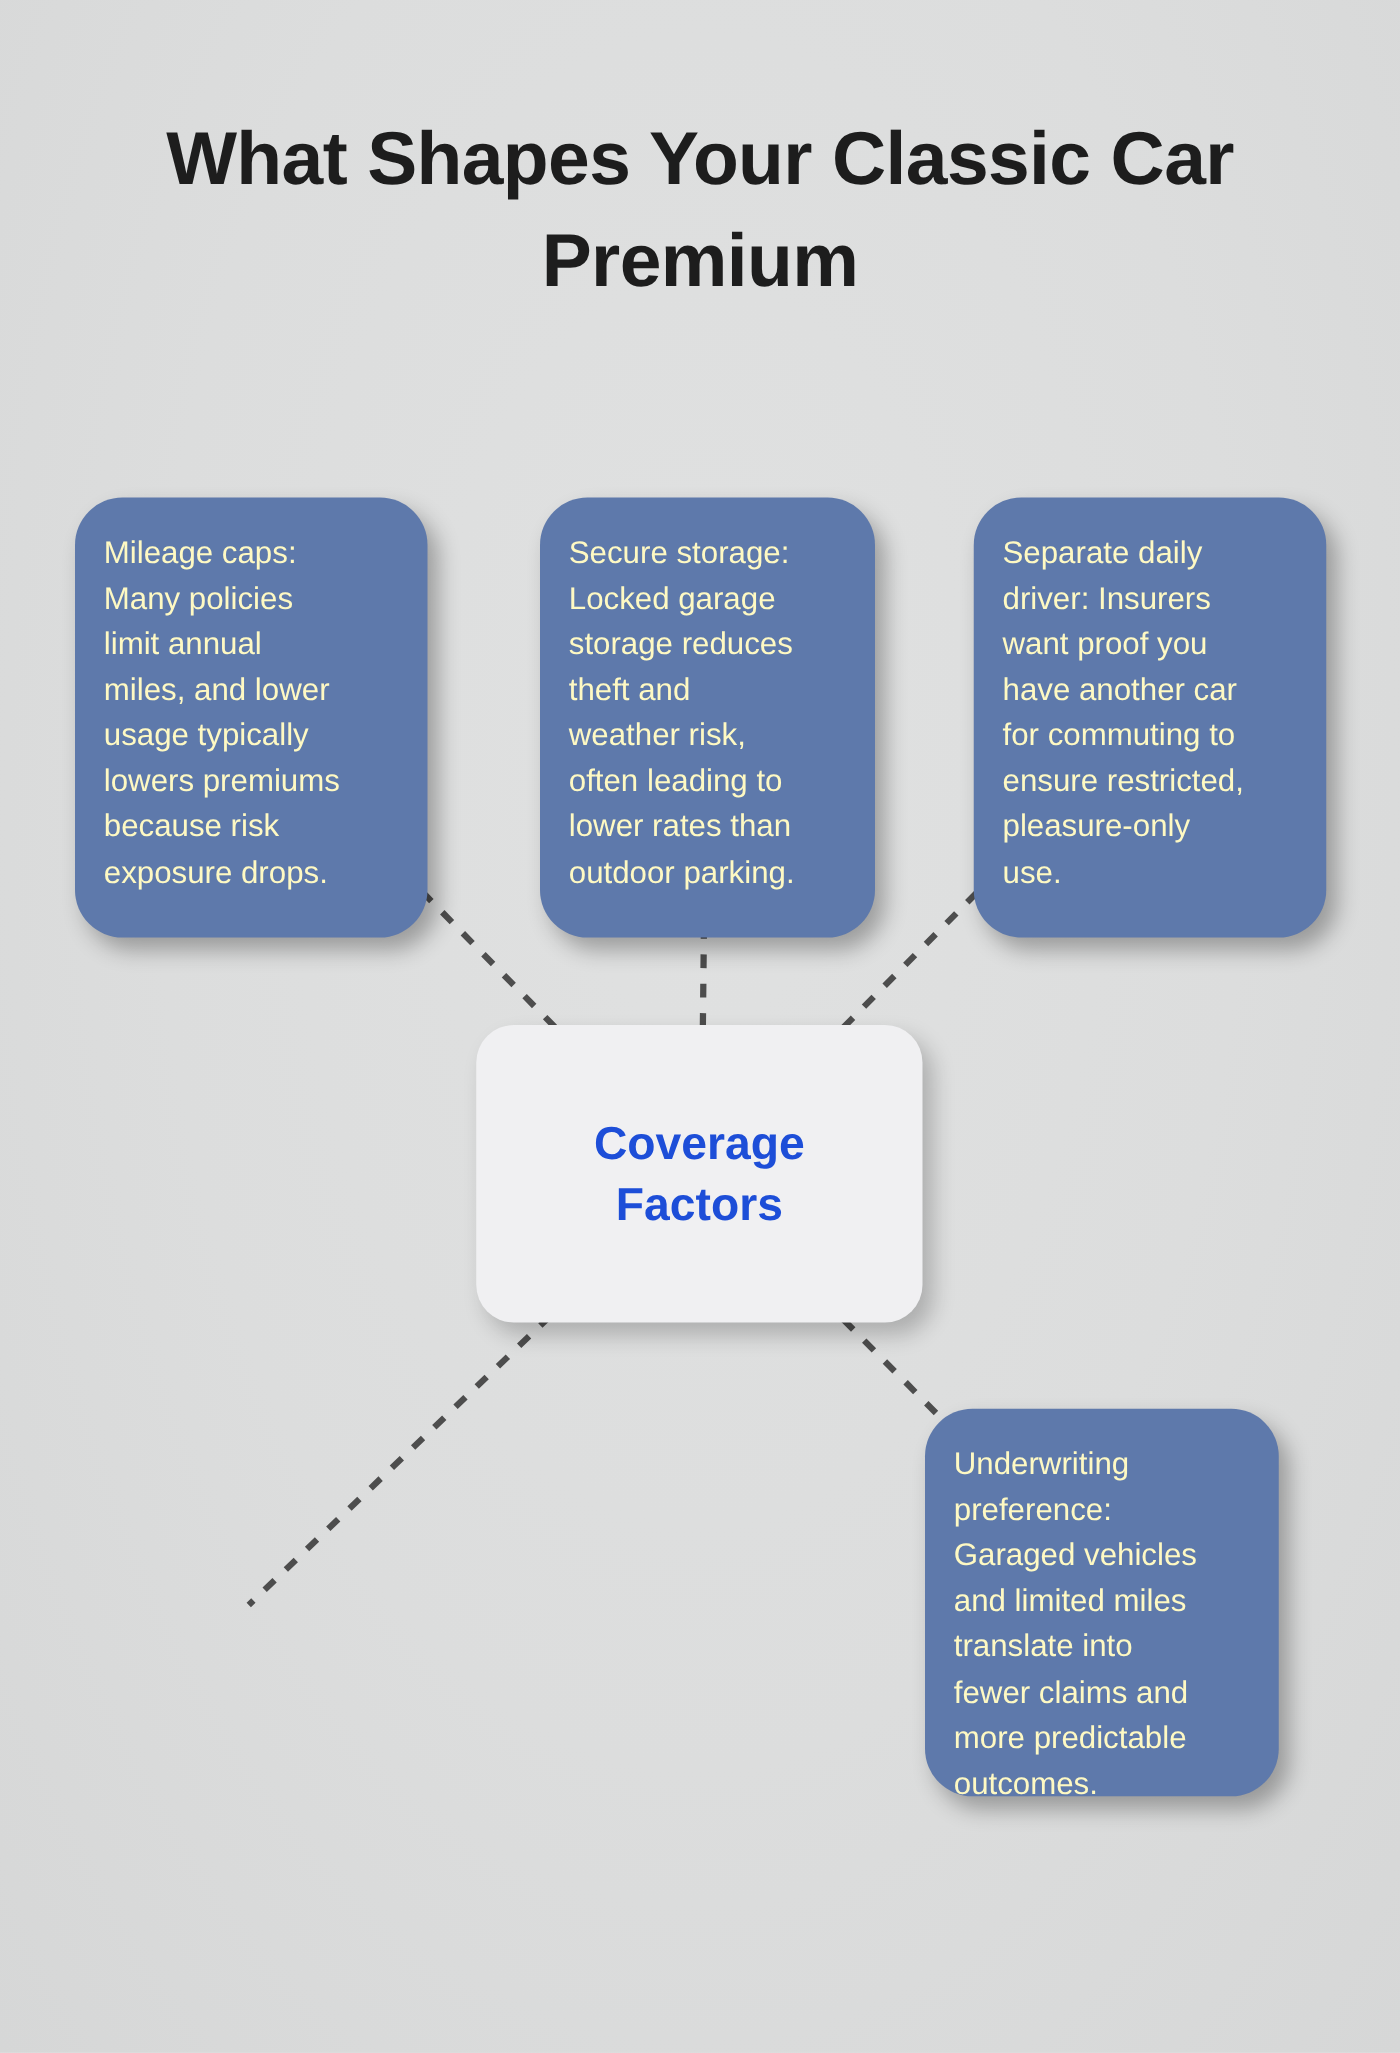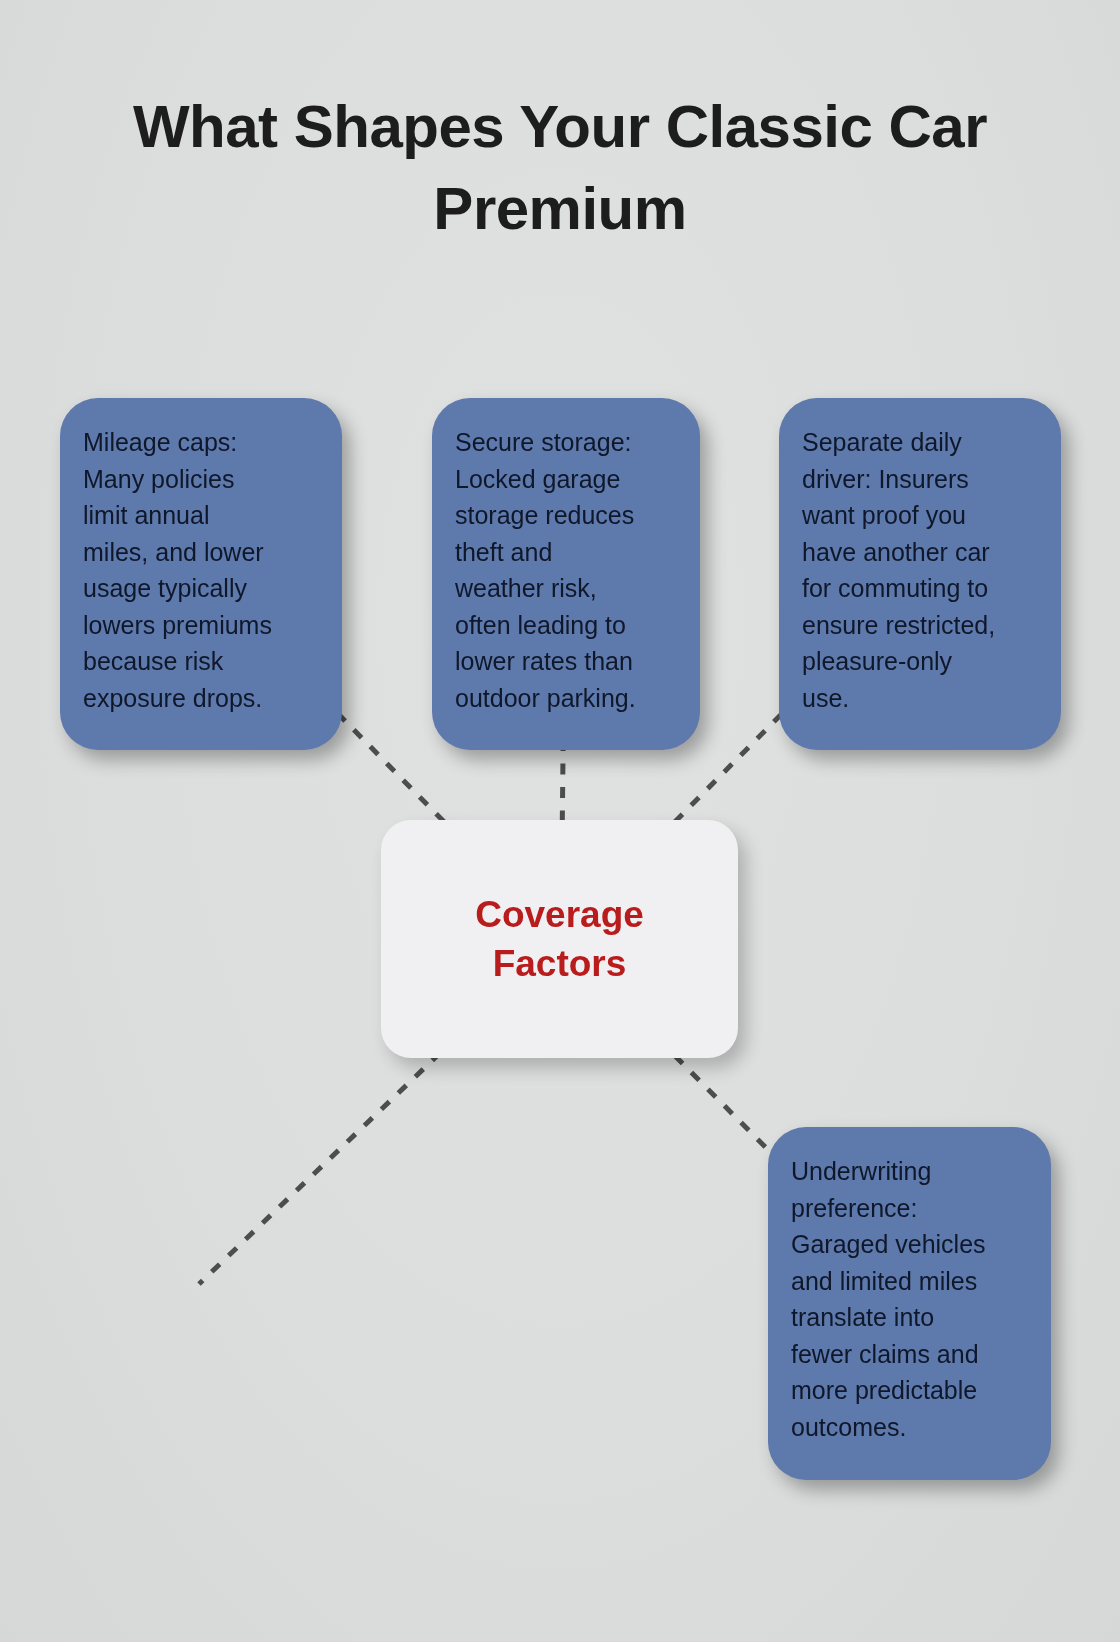--- a/index.html
+++ b/index.html
@@ -43,49 +43,49 @@
   .node {
     position: absolute;
     background: #5e79ab;
     border-radius: 38px;
     box-shadow: 8px 10px 18px rgba(0, 0, 0, 0.30);
     box-sizing: border-box;
     padding: 26px 18px 24px 23px;
   }
   .node .node-text {
     display: block;
-    color: #0f172a;
+    color: #fef9c3;
     font-size: 25px;
     line-height: 36.5px;
     white-space: pre-line;
   }
   .pos-1 { left: 60px;  top: 398px;  width: 282px; height: 352px; }
   .pos-2 { left: 432px; top: 398px;  width: 268px; height: 352px; }
   .pos-3 { left: 779px; top: 398px;  width: 282px; height: 352px; }
   .pos-4 { left: 58px;  top: 1128px; width: 282px; height: 313px; }
-  .pos-5 { left: 768px; top: 1127px; width: 283px; height: 353px; }
+  .pos-5 { left: 740px; top: 1127px; width: 283px; height: 310px; }
   .center-node {
     position: absolute;
     left: 381px;
     top: 820px;
     width: 357px;
     height: 238px;
     background: #f0f0f2;
     border-radius: 30px;
     box-shadow: 8px 10px 18px rgba(0, 0, 0, 0.22);
     display: flex;
     align-items: center;
     justify-content: center;
   }
   .center-node .center-label {
     text-align: center;
     font-size: 37px;
     line-height: 49px;
     font-weight: 700;
-    color: #b91c1c;
+    color: #1d4ed8;
     white-space: pre-line;
   }
 </style>
 </head>
 <body>
 
 <div class="canvas">
 
   <div class="title">What Shapes Your Classic Car
 Premium</div>

